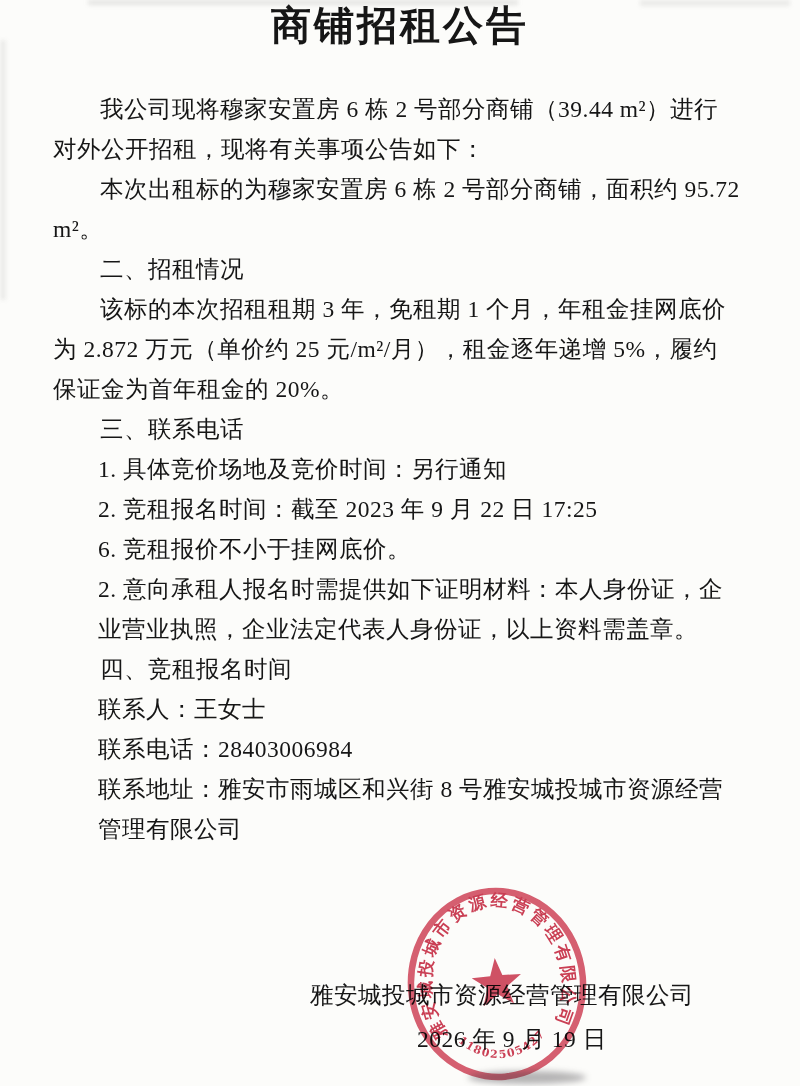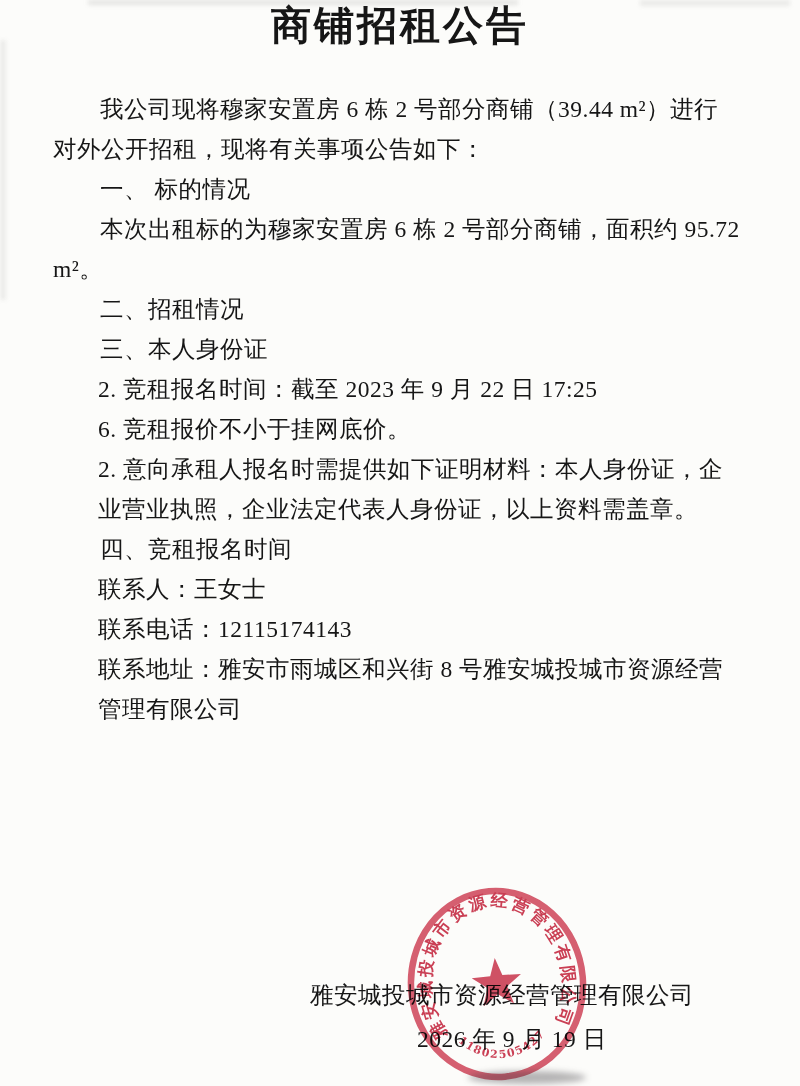--- a/index.html
+++ b/index.html
@@ -53,32 +53,35 @@
 </head>
 <body>
 
 <div class="page">
 
   <h1 class="doc-title">商铺招租公告</h1>
 
   <div class="content">
     <p class="para">我公司现将穆家安置房 6 栋 2 号部分商铺（39.44 m²）进行
 对外公开招租，现将有关事项公告如下：</p>
-    <p class="para">一、 标的情况</p>
     <p class="para">本次出租标的为穆家安置房 6 栋 2 号部分商铺，面积约 95.72
 m²。</p>
     <p class="para">二、招租情况</p>
-    <p class="para">三、本人身份证</p>
+    <p class="para">该标的本次招租租期 3 年，免租期 1 个月，年租金挂网底价
+为 2.872 万元（单价约 25 元/m²/月），租金逐年递增 5%，履约
+保证金为首年租金的 20%。</p>
+    <p class="para">三、联系电话</p>
+    <p class="hang">1. 具体竞价场地及竞价时间：另行通知</p>
     <p class="hang">2. 竞租报名时间：截至 2023 年 9 月 22 日 17:25</p>
     <p class="hang">6. 竞租报价不小于挂网底价。</p>
     <p class="hang">2. 意向承租人报名时需提供如下证明材料：本人身份证，企
 业营业执照，企业法定代表人身份证，以上资料需盖章。</p>
     <p class="para">四、竞租报名时间</p>
     <p class="hang">联系人：王女士</p>
-    <p class="hang">联系电话：12115174143</p>
+    <p class="hang">联系电话：28403006984</p>
     <p class="hang">联系地址：雅安市雨城区和兴街 8 号雅安城投城市资源经营
 管理有限公司</p>
   </div>
 
   <div class="sig-company">雅安城投城市资源经营管理有限公司</div>
   <div class="sig-date">2026 年 9 月 19 日</div>
 
   <div class="seal">
     <svg width="182" height="196" viewBox="0 0 182 196" xmlns="http://www.w3.org/2000/svg">
       <defs>

